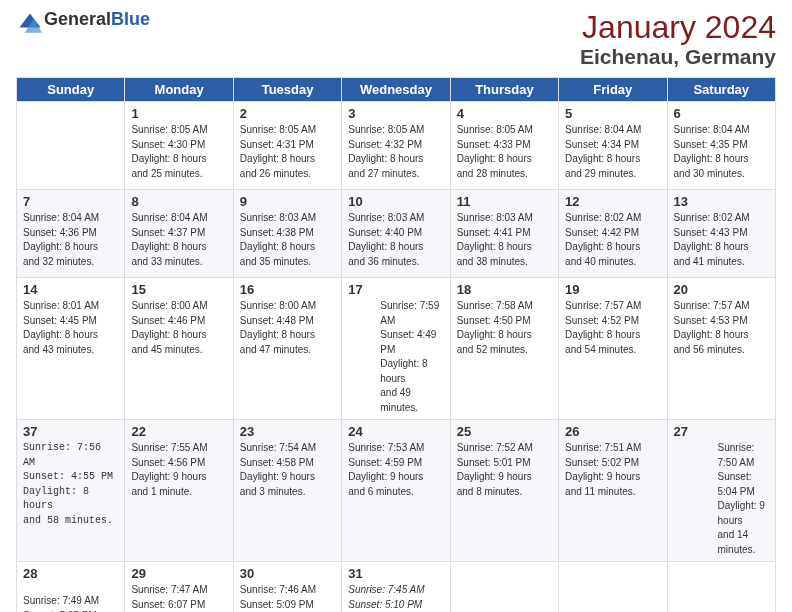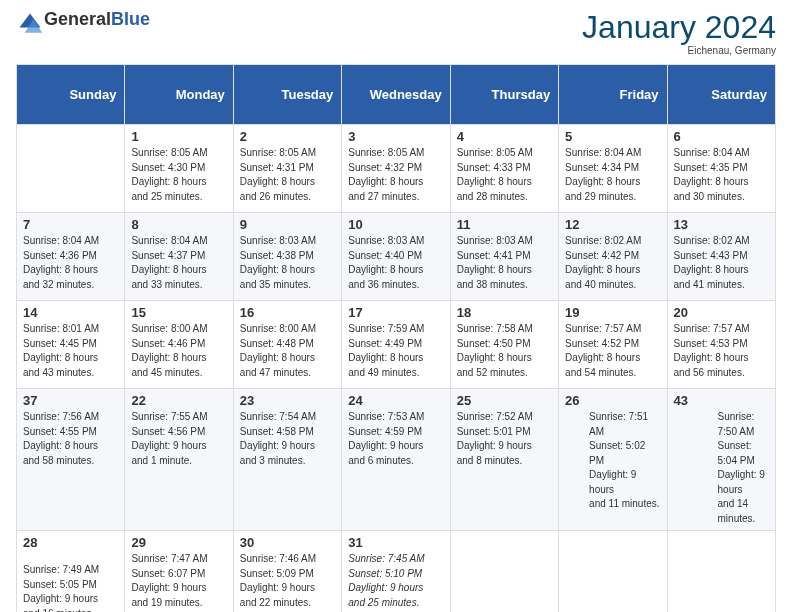--- a/index.html
+++ b/index.html
@@ -29,39 +29,40 @@
     .logo-icon {
       width: 28px;
       height: 28px;
     }
     .title-block {
       text-align: right;
     }
     .month-title {
       font-size: 32px;
       font-weight: normal;
-      color: #0c4a6e;
+      color: #7f1d1d;
       line-height: 1.1;
     }
     .location-title {
-      font-size: 10px;
+      font-size: 21px;
       color: #444;
+      font-weight: bold;
     }
     .calendar-table {
       width: 100%;
       border-collapse: collapse;
       table-layout: fixed;
     }
     .calendar-table th {
       background: #2b5ea7;
       color: #fff;
       font-size: 13px;
       font-weight: bold;
-      text-align: right;
-      padding: 22px 8px;
+      text-align: center;
+      padding: 4px 8px;
       border: 1px solid #ddd;
     }
     .calendar-table td {
       vertical-align: top;
       padding: 4px 6px;
       border: 1px solid #ddd;
       font-size: 11px;
       color: #333;
       height: 88px;
       background: #fff;
@@ -231,21 +232,21 @@
         </td>
         <td>
           <span class="day-number">16</span>
           <div class="day-info" style="white-space: pre-line;">Sunrise: 8:00 AM
 Sunset: 4:48 PM
 Daylight: 8 hours
 and 47 minutes.</div>
         </td>
         <td>
           <span class="day-number">17</span>
-          <div class="day-info" style="white-space: pre-line;">Sunrise: 7:59 AM
+          <div class="day-info" style="white-space: pre-line; margin-left: 32px;">Sunrise: 7:59 AM
 Sunset: 4:49 PM
 Daylight: 8 hours
 and 49 minutes.</div>
         </td>
         <td>
           <span class="day-number">18</span>
           <div class="day-info" style="white-space: pre-line;">Sunrise: 7:58 AM
 Sunset: 4:50 PM
 Daylight: 8 hours
 and 52 minutes.</div>
@@ -261,21 +262,21 @@
           <span class="day-number">20</span>
           <div class="day-info" style="white-space: pre-line;">Sunrise: 7:57 AM
 Sunset: 4:53 PM
 Daylight: 8 hours
 and 56 minutes.</div>
         </td>
       </tr>
       <tr>
         <td>
           <span class="day-number">37</span>
-          <div class="day-info" style="white-space: pre-line;">Sunrise: 7:56 AM
+          <div class="day-info" style="white-space: pre-line; font-family: Liberation Mono, monospace;">Sunrise: 7:56 AM
 Sunset: 4:55 PM
 Daylight: 8 hours
 and 58 minutes.</div>
         </td>
         <td>
           <span class="day-number">22</span>
           <div class="day-info" style="white-space: pre-line;">Sunrise: 7:55 AM
 Sunset: 4:56 PM
 Daylight: 9 hours
 and 1 minute.</div>
@@ -296,27 +297,27 @@
         </td>
         <td>
           <span class="day-number">25</span>
           <div class="day-info" style="white-space: pre-line;">Sunrise: 7:52 AM
 Sunset: 5:01 PM
 Daylight: 9 hours
 and 8 minutes.</div>
         </td>
         <td>
           <span class="day-number">26</span>
-          <div class="day-info" style="white-space: pre-line; margin-left: 24px;">Sunrise: 7:51 AM
+          <div class="day-info" style="white-space: pre-line;">Sunrise: 7:51 AM
 Sunset: 5:02 PM
 Daylight: 9 hours
 and 11 minutes.</div>
         </td>
         <td>
-          <span class="day-number">43</span>
+          <span class="day-number">27</span>
           <div class="day-info" style="white-space: pre-line; margin-left: 44px;">Sunrise: 7:50 AM
 Sunset: 5:04 PM
 Daylight: 9 hours
 and 14 minutes.</div>
         </td>
       </tr>
       <tr>
         <td>
           <span class="day-number">28</span>
           <div class="day-info" style="white-space: pre-line; margin-top: 13px;">Sunrise: 7:49 AM

